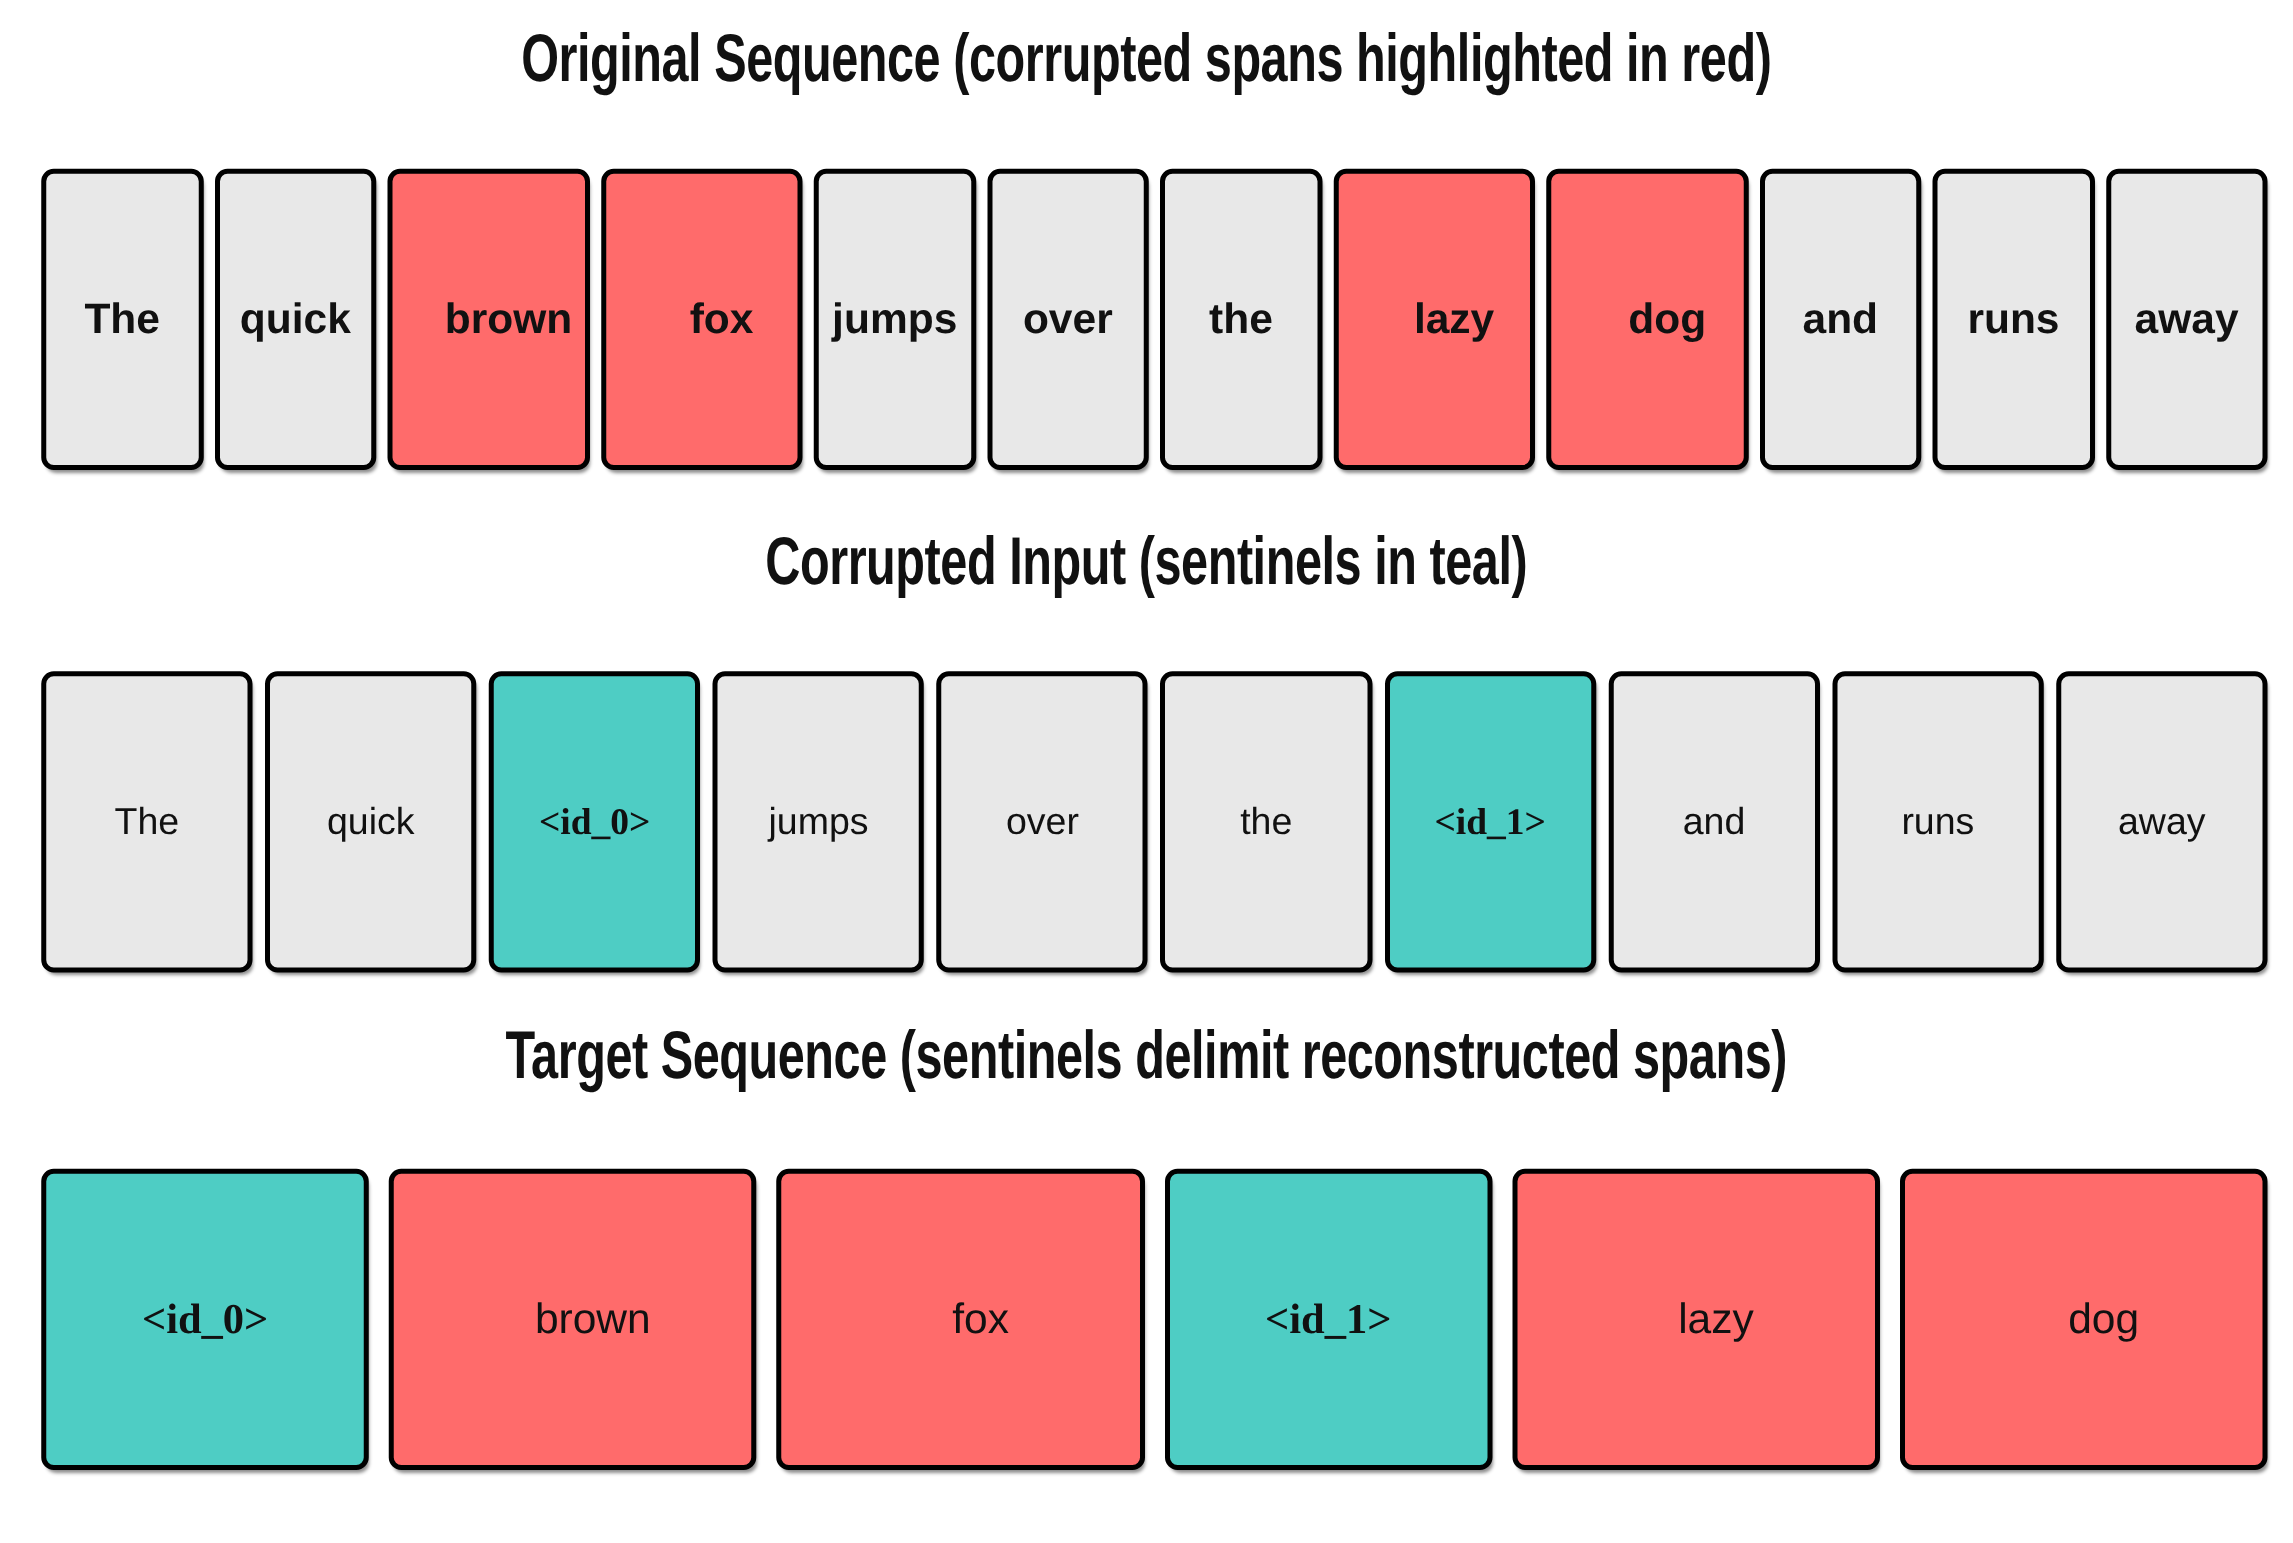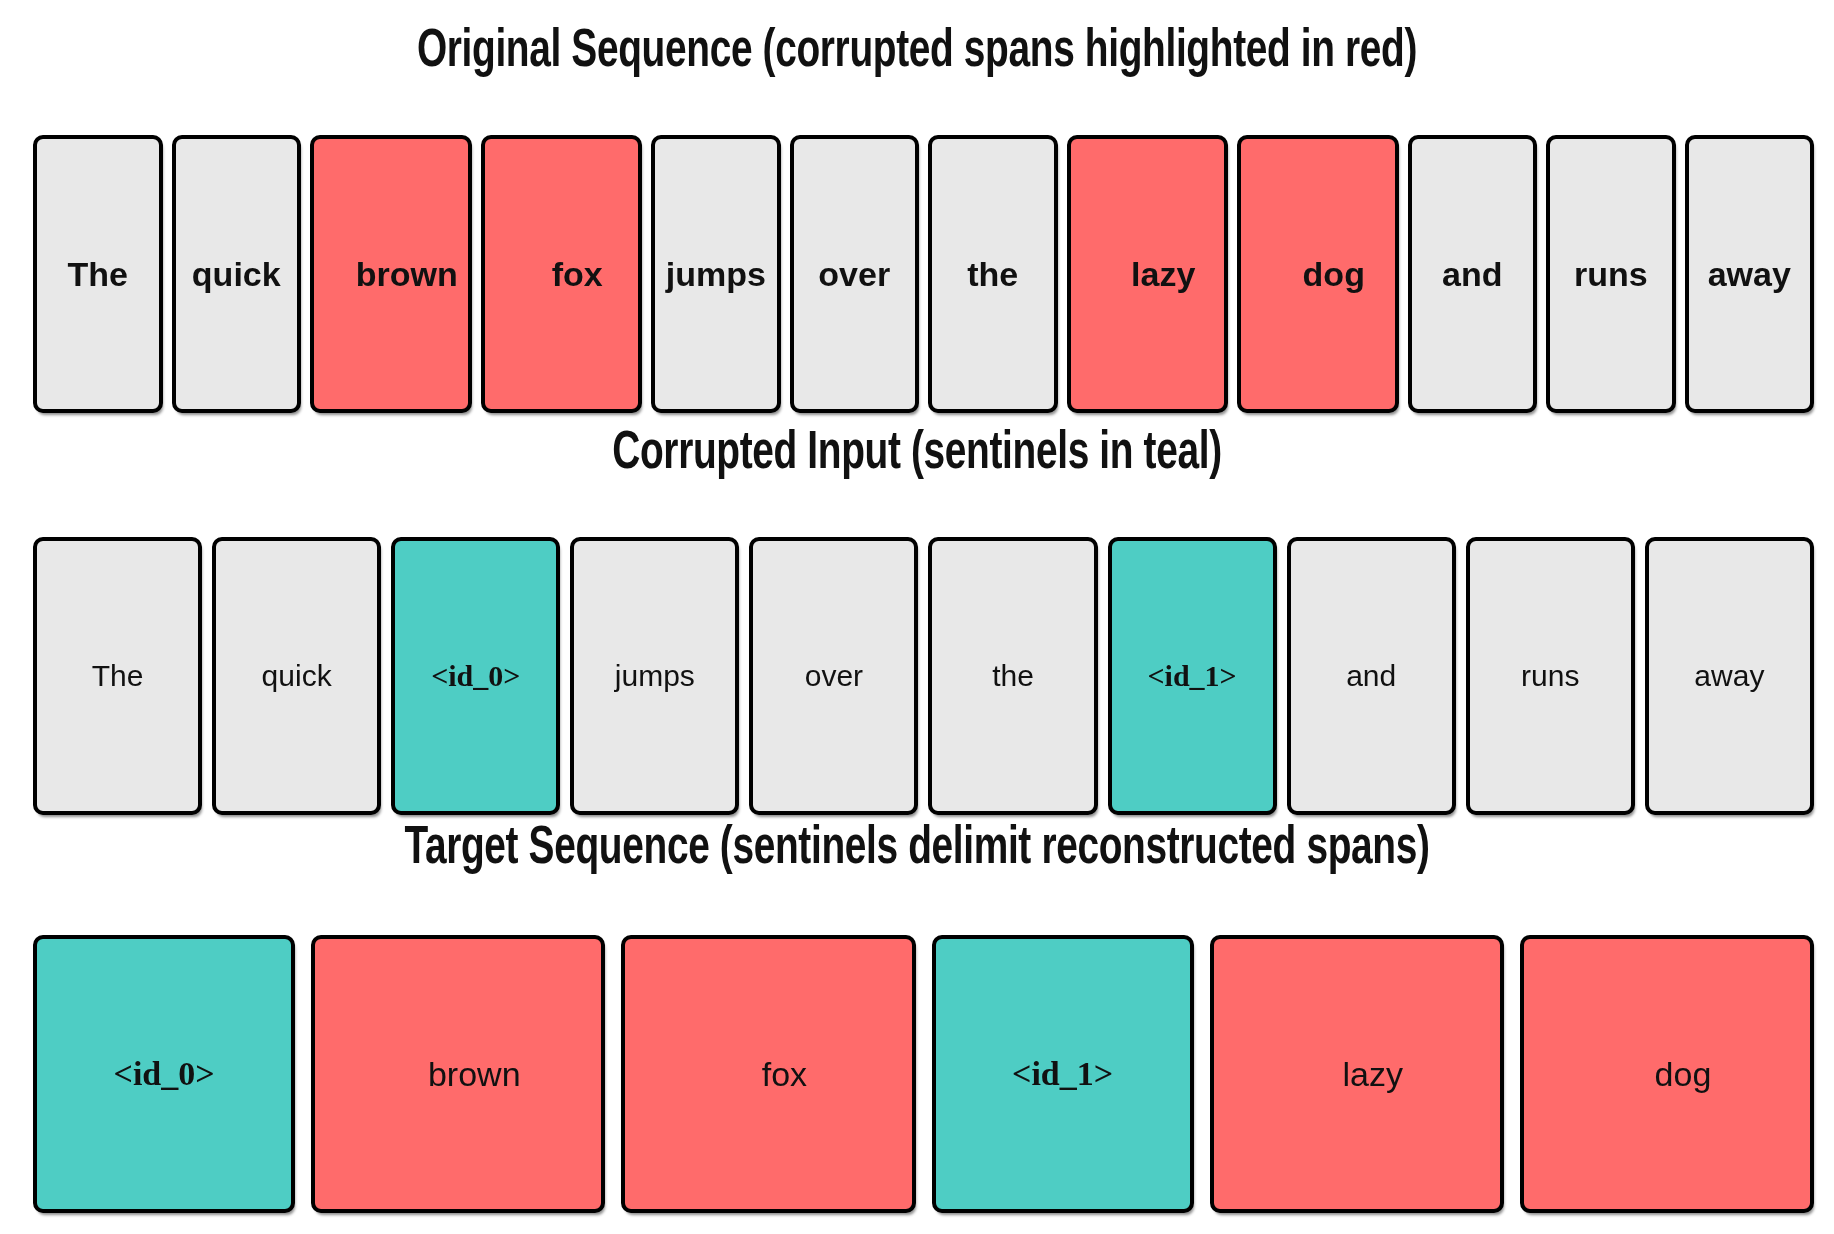--- a/index.html
+++ b/index.html
@@ -29,21 +29,21 @@
     color: #111111;
   }
   .section-title.sec-0 { top: 12px;  }
   .section-title.sec-1 { top: 414px; }
   .section-title.sec-2 { top: 809px; }
 
   .token-row {
     position: absolute;
     left: 33px;
     right: 20px;
-    height: 278px;
+    height: 241px;
     display: flex;
   }
   .token-row.sec-0 { top: 135px; gap: 9px;  font-size: 34px; font-weight: bold; }
   .token-row.sec-1 { top: 537px; gap: 10px; font-size: 30px; font-weight: normal; }
   .token-row.sec-2 { top: 935px; gap: 16px; font-size: 34px; font-weight: normal; }
 
   .token-box {
     flex: 1 1 0;
     display: flex;
     align-items: center;

